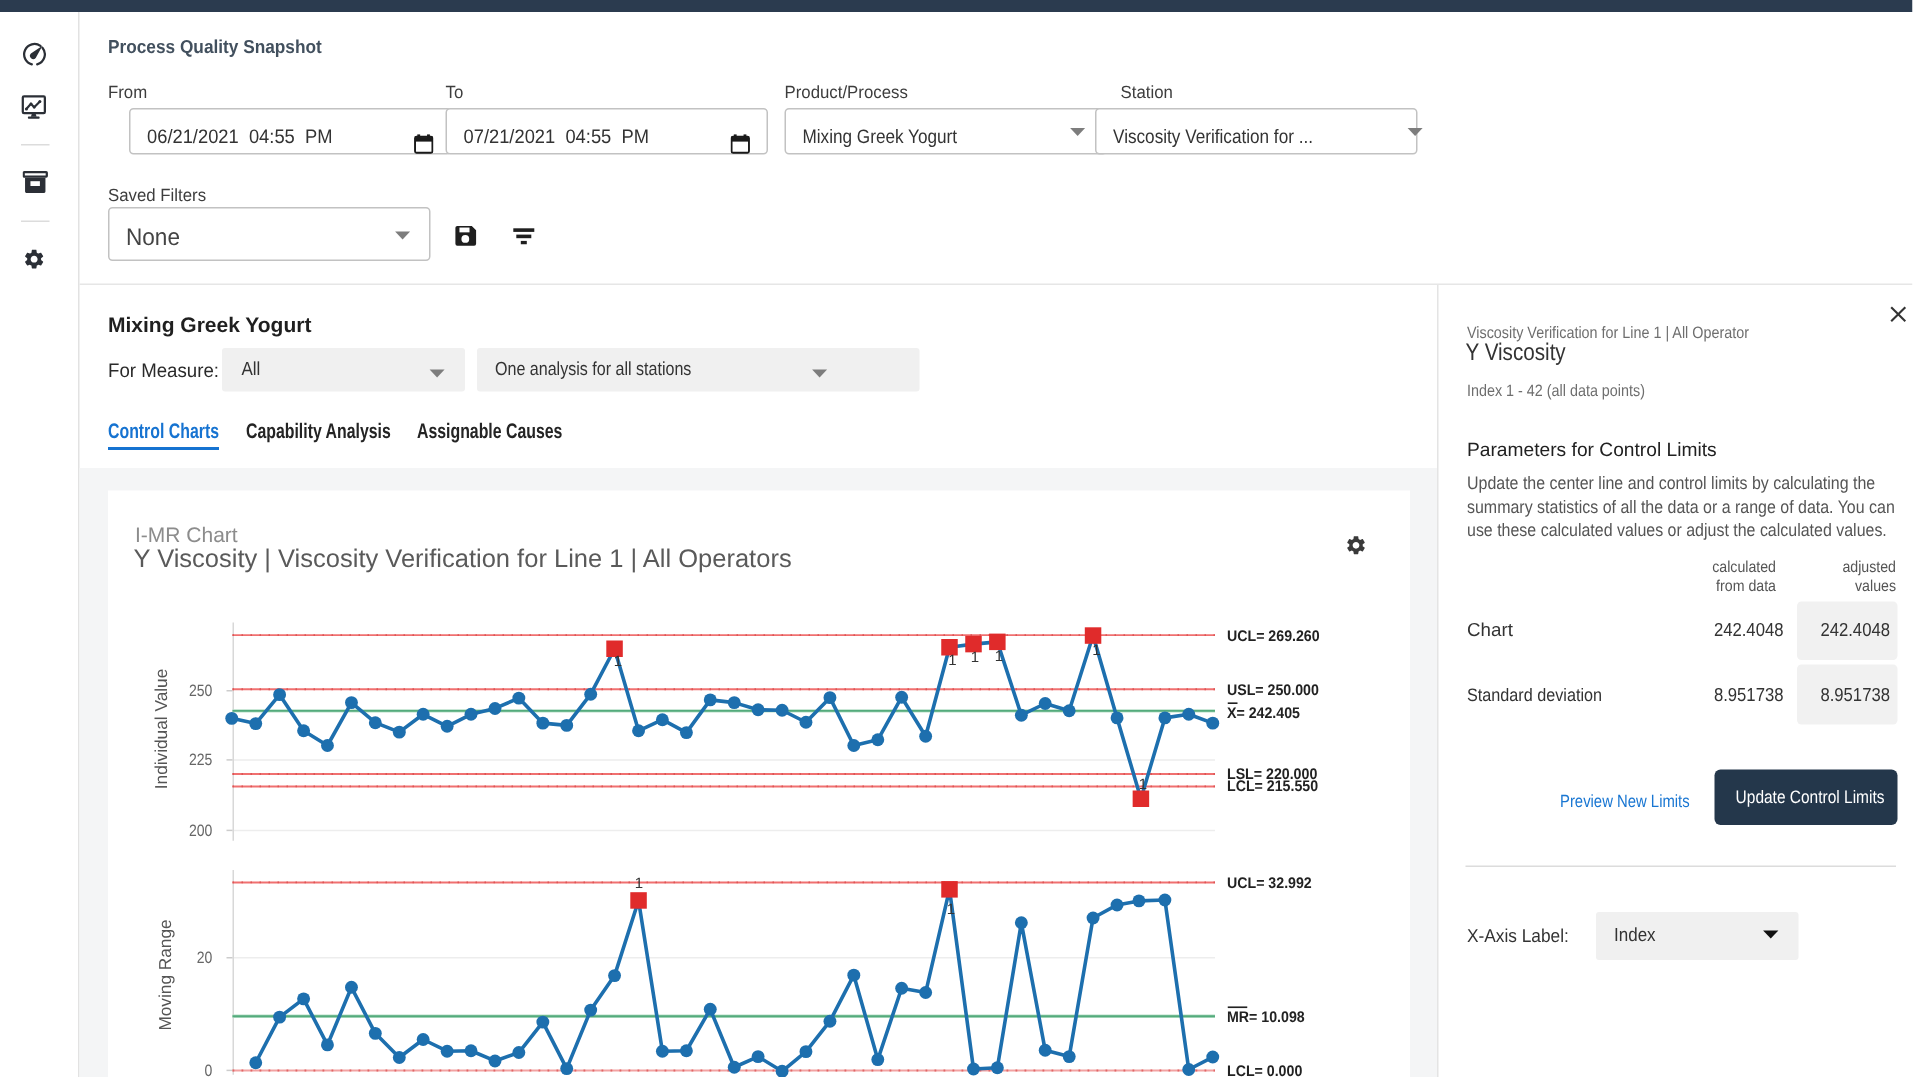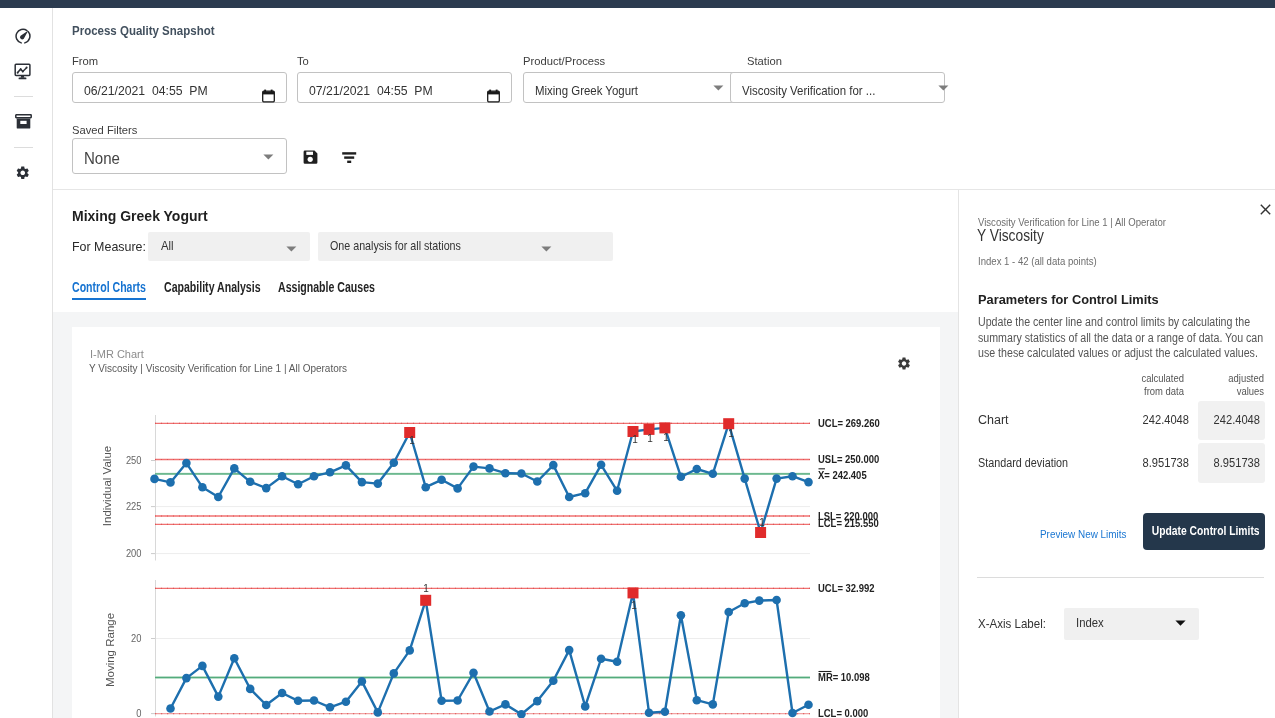--- a/index.html
+++ b/index.html
@@ -34,21 +34,21 @@
 <div style="position:absolute;left:13.5px;top:146.7px;width:19px;height:1px;background:#dcdcdc"></div>
 <svg style="position:absolute;left:15px;top:165px" width="15.5" height="15.5" viewBox="0 0 24 24">
     <path d="M19.14 12.94c.04-.3.06-.61.06-.94 0-.32-.02-.64-.07-.94l2.03-1.58c.18-.14.23-.41.12-.61l-1.92-3.32c-.12-.22-.37-.29-.59-.22l-2.39.96c-.5-.38-1.03-.7-1.62-.94l-.36-2.54c-.04-.24-.24-.41-.48-.41h-3.84c-.24 0-.43.17-.47.41l-.36 2.54c-.59.24-1.13.57-1.62.94l-2.39-.96c-.22-.08-.47 0-.59.22L2.74 8.87c-.12.21-.08.47.12.61l2.03 1.58c-.05.3-.09.63-.09.94s.02.64.07.94l-2.03 1.58c-.18.14-.23.41-.12.61l1.92 3.32c.12.22.37.29.59.22l2.39-.96c.5.38 1.03.7 1.62.94l.36 2.54c.05.24.24.41.48.41h3.84c.24 0 .44-.17.47-.41l.36-2.54c.59-.24 1.13-.56 1.62-.94l2.39.96c.22.08.47 0 .59-.22l1.92-3.32c.12-.22.07-.47-.12-.61l-2.01-1.58zM12 15.6c-1.98 0-3.6-1.62-3.6-3.6s1.62-3.6 3.6-3.6 3.6 1.62 3.6 3.6-1.62 3.6-3.6 3.6z" fill="#2b2f36"></path>
   </svg>
 <div class="abs" style="left:72px;top:23.5px;font-size:12.5px;color:#42505e;font-weight:700;transform:scaleX(0.92);transform-origin:0 50%;">Process Quality Snapshot</div>
 
 <div class="abs" style="left:72px;top:54px;font-size:11.8px;color:#3d3d3d;transform:scaleX(0.95);transform-origin:0 50%;">From</div>
 <div class="abs" style="left:297px;top:54px;font-size:11.8px;color:#3d3d3d;transform:scaleX(0.95);transform-origin:0 50%;">To</div>
 <div class="abs" style="left:523px;top:54px;font-size:11.8px;color:#3d3d3d;transform:scaleX(0.95);transform-origin:0 50%;">Product/Process</div>
 <div class="abs" style="left:747px;top:54px;font-size:11.8px;color:#3d3d3d;transform:scaleX(0.95);transform-origin:0 50%;">Station</div>
-<div class="inp" style="left:72px;top:72px"><span style="display:inline-block;transform:scaleX(0.94);transform-origin:0 50%">06/21/2021&nbsp; 04:55&nbsp; PM</span><span style="position:absolute;right:11px;top:8px"><svg width="13" height="14" viewBox="0 0 13 14">
+<div class="inp" style="left:86px;top:72px"><span style="display:inline-block;transform:scaleX(0.94);transform-origin:0 50%">06/21/2021&nbsp; 04:55&nbsp; PM</span><span style="position:absolute;right:11px;top:8px"><svg width="13" height="14" viewBox="0 0 13 14">
 <rect x="2.2" y="0.6" width="1.9" height="3" fill="#1a1a1a"></rect>
 <rect x="8.7" y="0.6" width="1.9" height="3" fill="#1a1a1a"></rect>
 <rect x="0.7" y="2.2" width="11.6" height="10.6" rx="1" fill="none" stroke="#1a1a1a" stroke-width="1.3"></rect>
 <rect x="0.9" y="2.4" width="11.2" height="3" fill="#1a1a1a"></rect>
       </svg></span></div>
 <div class="inp" style="left:297px;top:72px"><span style="display:inline-block;transform:scaleX(0.94);transform-origin:0 50%">07/21/2021&nbsp; 04:55&nbsp; PM</span><span style="position:absolute;right:11px;top:8px"><svg width="13" height="14" viewBox="0 0 13 14">
 <rect x="2.2" y="0.6" width="1.9" height="3" fill="#1a1a1a"></rect>
 <rect x="8.7" y="0.6" width="1.9" height="3" fill="#1a1a1a"></rect>
 <rect x="0.7" y="2.2" width="11.6" height="10.6" rx="1" fill="none" stroke="#1a1a1a" stroke-width="1.3"></rect>
 <rect x="0.9" y="2.4" width="11.2" height="3" fill="#1a1a1a"></rect>
@@ -91,22 +91,22 @@
     <path d="M0.4 0.4 h10 l-5 5.2 z" fill="#7d7d7d"></path>
   </svg>
 
 <div class="abs" style="left:72px;top:279px;font-size:14px;color:#1673d1;font-weight:600;transform:scaleX(0.755);transform-origin:0 50%;">Control Charts</div>
 <div class="abs" style="left:72px;top:298px;width:74px;height:2.3px;background:#1673d1"></div>
 <div class="abs" style="left:164px;top:279px;font-size:14px;color:#242424;font-weight:600;transform:scaleX(0.755);transform-origin:0 50%;">Capability Analysis</div>
 <div class="abs" style="left:278px;top:279px;font-size:14px;color:#242424;font-weight:600;transform:scaleX(0.755);transform-origin:0 50%;">Assignable Causes</div>
 
 <div class="abs" style="left:53px;top:312px;width:904.5px;height:406px;background:#f4f5f6"></div>
 <div class="abs" style="left:72px;top:327px;width:868px;height:391px;background:#fff"></div>
-<div class="abs" style="left:90px;top:347.5px;font-size:11px;color:#8c8c8c;">I-MR Chart</div>
-<div class="abs" style="left:89px;top:363px;font-size:10px;color:#5a5a5a;">Y Viscosity | Viscosity Verification for Line 1 | All Operators</div>
+<div class="abs" style="left:90px;top:347.5px;font-size:14px;color:#8c8c8c;">I-MR Chart</div>
+<div class="abs" style="left:89px;top:363px;font-size:17px;color:#5a5a5a;">Y Viscosity | Viscosity Verification for Line 1 | All Operators</div>
 <svg style="position:absolute;left:896px;top:355.5px" width="16" height="15" viewBox="0 0 24 24">
     <path d="M19.14 12.94c.04-.3.06-.61.06-.94 0-.32-.02-.64-.07-.94l2.03-1.58c.18-.14.23-.41.12-.61l-1.92-3.32c-.12-.22-.37-.29-.59-.22l-2.39.96c-.5-.38-1.03-.7-1.62-.94l-.36-2.54c-.04-.24-.24-.41-.48-.41h-3.84c-.24 0-.43.17-.47.41l-.36 2.54c-.59.24-1.13.57-1.62.94l-2.39-.96c-.22-.08-.47 0-.59.22L2.74 8.87c-.12.21-.08.47.12.61l2.03 1.58c-.05.3-.09.63-.09.94s.02.64.07.94l-2.03 1.58c-.18.14-.23.41-.12.61l1.92 3.32c.12.22.37.29.59.22l2.39-.96c.5.38 1.03.7 1.62.94l.36 2.54c.05.24.24.41.48.41h3.84c.24 0 .44-.17.47-.41l.36-2.54c.59-.24 1.13-.56 1.62-.94l2.39.96c.22.08.47 0 .59-.22l1.92-3.32c.12-.22.07-.47-.12-.61l-2.01-1.58zM12 15.6c-1.98 0-3.6-1.62-3.6-3.6s1.62-3.6 3.6-3.6 3.6 1.62 3.6 3.6-1.62 3.6-3.6 3.6z" fill="#3a3a3a"></path>
   </svg>
 <svg style="position:absolute;left:72px;top:380px" width="868" height="338" viewBox="72 380 868 338">
     <line x1="155" y1="506.6" x2="810" y2="506.6" stroke="#ededed" stroke-width="1"></line>
     <line x1="155" y1="553.6" x2="810" y2="553.6" stroke="#ededed" stroke-width="1"></line>
     <line x1="155.5" y1="415" x2="155.5" y2="560.5" stroke="#d8d8d8" stroke-width="1"></line>
     <line x1="151" y1="460.5" x2="155" y2="460.5" stroke="#cccccc" stroke-width="1"></line>
     <line x1="151" y1="506.6" x2="155" y2="506.6" stroke="#cccccc" stroke-width="1"></line>
     <line x1="151" y1="553.6" x2="155" y2="553.6" stroke="#cccccc" stroke-width="1"></line>
@@ -243,31 +243,31 @@
   </svg>
 
 <div class="abs" style="left:957.5px;top:190px;width:317.5px;height:528px;background:#fff;border-left:1px solid #e4e4e4"></div>
 <svg style="position:absolute;left:1259.5px;top:204px" width="11" height="11" viewBox="0 0 11 11">
 <line x1="0.8" y1="0.8" x2="10.2" y2="10.2" stroke="#333" stroke-width="1.4"></line>
 <line x1="10.2" y1="0.8" x2="0.8" y2="10.2" stroke="#333" stroke-width="1.4"></line>
   </svg>
 <div class="abs" style="left:978px;top:215.5px;font-size:11px;color:#6e6e6e;transform:scaleX(0.87);transform-origin:0 50%;">Viscosity Verification for Line 1 | All Operator</div>
 <div class="abs" style="left:977px;top:227px;font-size:16px;color:#333;transform:scaleX(0.86);transform-origin:0 50%;">Y Viscosity</div>
 <div class="abs" style="left:978px;top:254.5px;font-size:11px;color:#6e6e6e;transform:scaleX(0.87);transform-origin:0 50%;">Index 1 - 42 (all data points)</div>
-<div class="abs" style="left:978px;top:291.5px;font-size:12.8px;color:#212121;font-weight:700;">Parameters for Control Limits</div>
+<div class="abs" style="left:978px;top:291.5px;font-size:12.8px;color:#212121;font-weight:400;">Parameters for Control Limits</div>
 <div class="abs" style="left:978px;top:315px;font-size:12px;line-height:15.5px;color:#555;transform:scaleX(0.887);transform-origin:0 0">Update the center line and control limits by calculating the<br>summary statistics of all the data or a range of data. You can<br>use these calculated values or adjust the calculated values.</div>
 <div class="abs" style="left:1084px;top:372px;width:100px;font-size:10.5px;line-height:12.6px;color:#555;text-align:right;transform:scaleX(0.9);transform-origin:100% 0">calculated<br>from data</div>
 <div class="abs" style="left:1163.5px;top:372px;width:100px;font-size:10.5px;line-height:12.6px;color:#555;text-align:right;transform:scaleX(0.9);transform-origin:100% 0">adjusted<br>values</div>
 <div class="abs" style="left:1197.5px;top:400.5px;width:67px;height:39.5px;background:#f1f1f1;border-radius:3px"></div>
 <div class="abs" style="left:1197.5px;top:443px;width:67px;height:39.5px;background:#f1f1f1;border-radius:3px"></div>
 <div class="abs" style="left:978px;top:413px;font-size:12.5px;color:#333;">Chart</div>
 <div class="abs" style="left:1089px;top:413px;font-size:12.5px;color:#333;width:100px;text-align:right;transform:scaleX(0.89);transform-origin:100% 50%;">242.4048</div>
 <div class="abs" style="left:1159.5px;top:413px;font-size:12.5px;color:#333;width:100px;text-align:right;transform:scaleX(0.89);transform-origin:100% 50%;">242.4048</div>
 <div class="abs" style="left:978px;top:455.5px;font-size:12px;color:#333;transform:scaleX(0.9);transform-origin:0 50%;">Standard deviation</div>
 <div class="abs" style="left:1089px;top:455.5px;font-size:12.5px;color:#333;width:100px;text-align:right;transform:scaleX(0.89);transform-origin:100% 50%;">8.951738</div>
 <div class="abs" style="left:1159.5px;top:455.5px;font-size:12.5px;color:#333;width:100px;text-align:right;transform:scaleX(0.89);transform-origin:100% 50%;">8.951738</div>
 <div class="abs" style="left:1040px;top:527px;font-size:11.8px;color:#1976d2;transform:scaleX(0.84);transform-origin:0 50%;">Preview New Limits</div>
-<div class="abs" style="left:1142.5px;top:513px;width:122px;height:36.5px;background:#24374b;border-radius:4px;color:#fff;font-size:12px;font-weight:bold;text-align:right;line-height:36.5px"><span style="display:inline-block;transform:scaleX(0.86)">Update Control Limits</span></div>
+<div class="abs" style="left:1142.5px;top:513px;width:122px;height:36.5px;background:#24374b;border-radius:4px;color:#fff;font-size:12px;font-weight:normal;text-align:right;line-height:36.5px"><span style="display:inline-block;transform:scaleX(0.86)">Update Control Limits</span></div>
 <div class="abs" style="left:977px;top:577px;width:287px;height:1px;background:#dcdcdc"></div>
 <div class="abs" style="left:978px;top:617px;font-size:12.4px;color:#333;transform:scaleX(0.93);transform-origin:0 50%;">X-Axis Label:</div>
 <div class="gdd" style="left:1063.5px;top:607.5px;width:135.5px;height:32px;line-height:30px;padding-left:12px"><span style="display:inline-block;transform:scaleX(0.9);transform-origin:0 50%">Index</span></div>
 <svg style="position:absolute;left:1175.0px;top:619.9000000000001px" width="11" height="6" viewBox="0 0 11 6">
     <path d="M0.4 0.4 h10.2 l-5.1 5.3 z" fill="#111"></path>
   </svg>
 </body></html>

